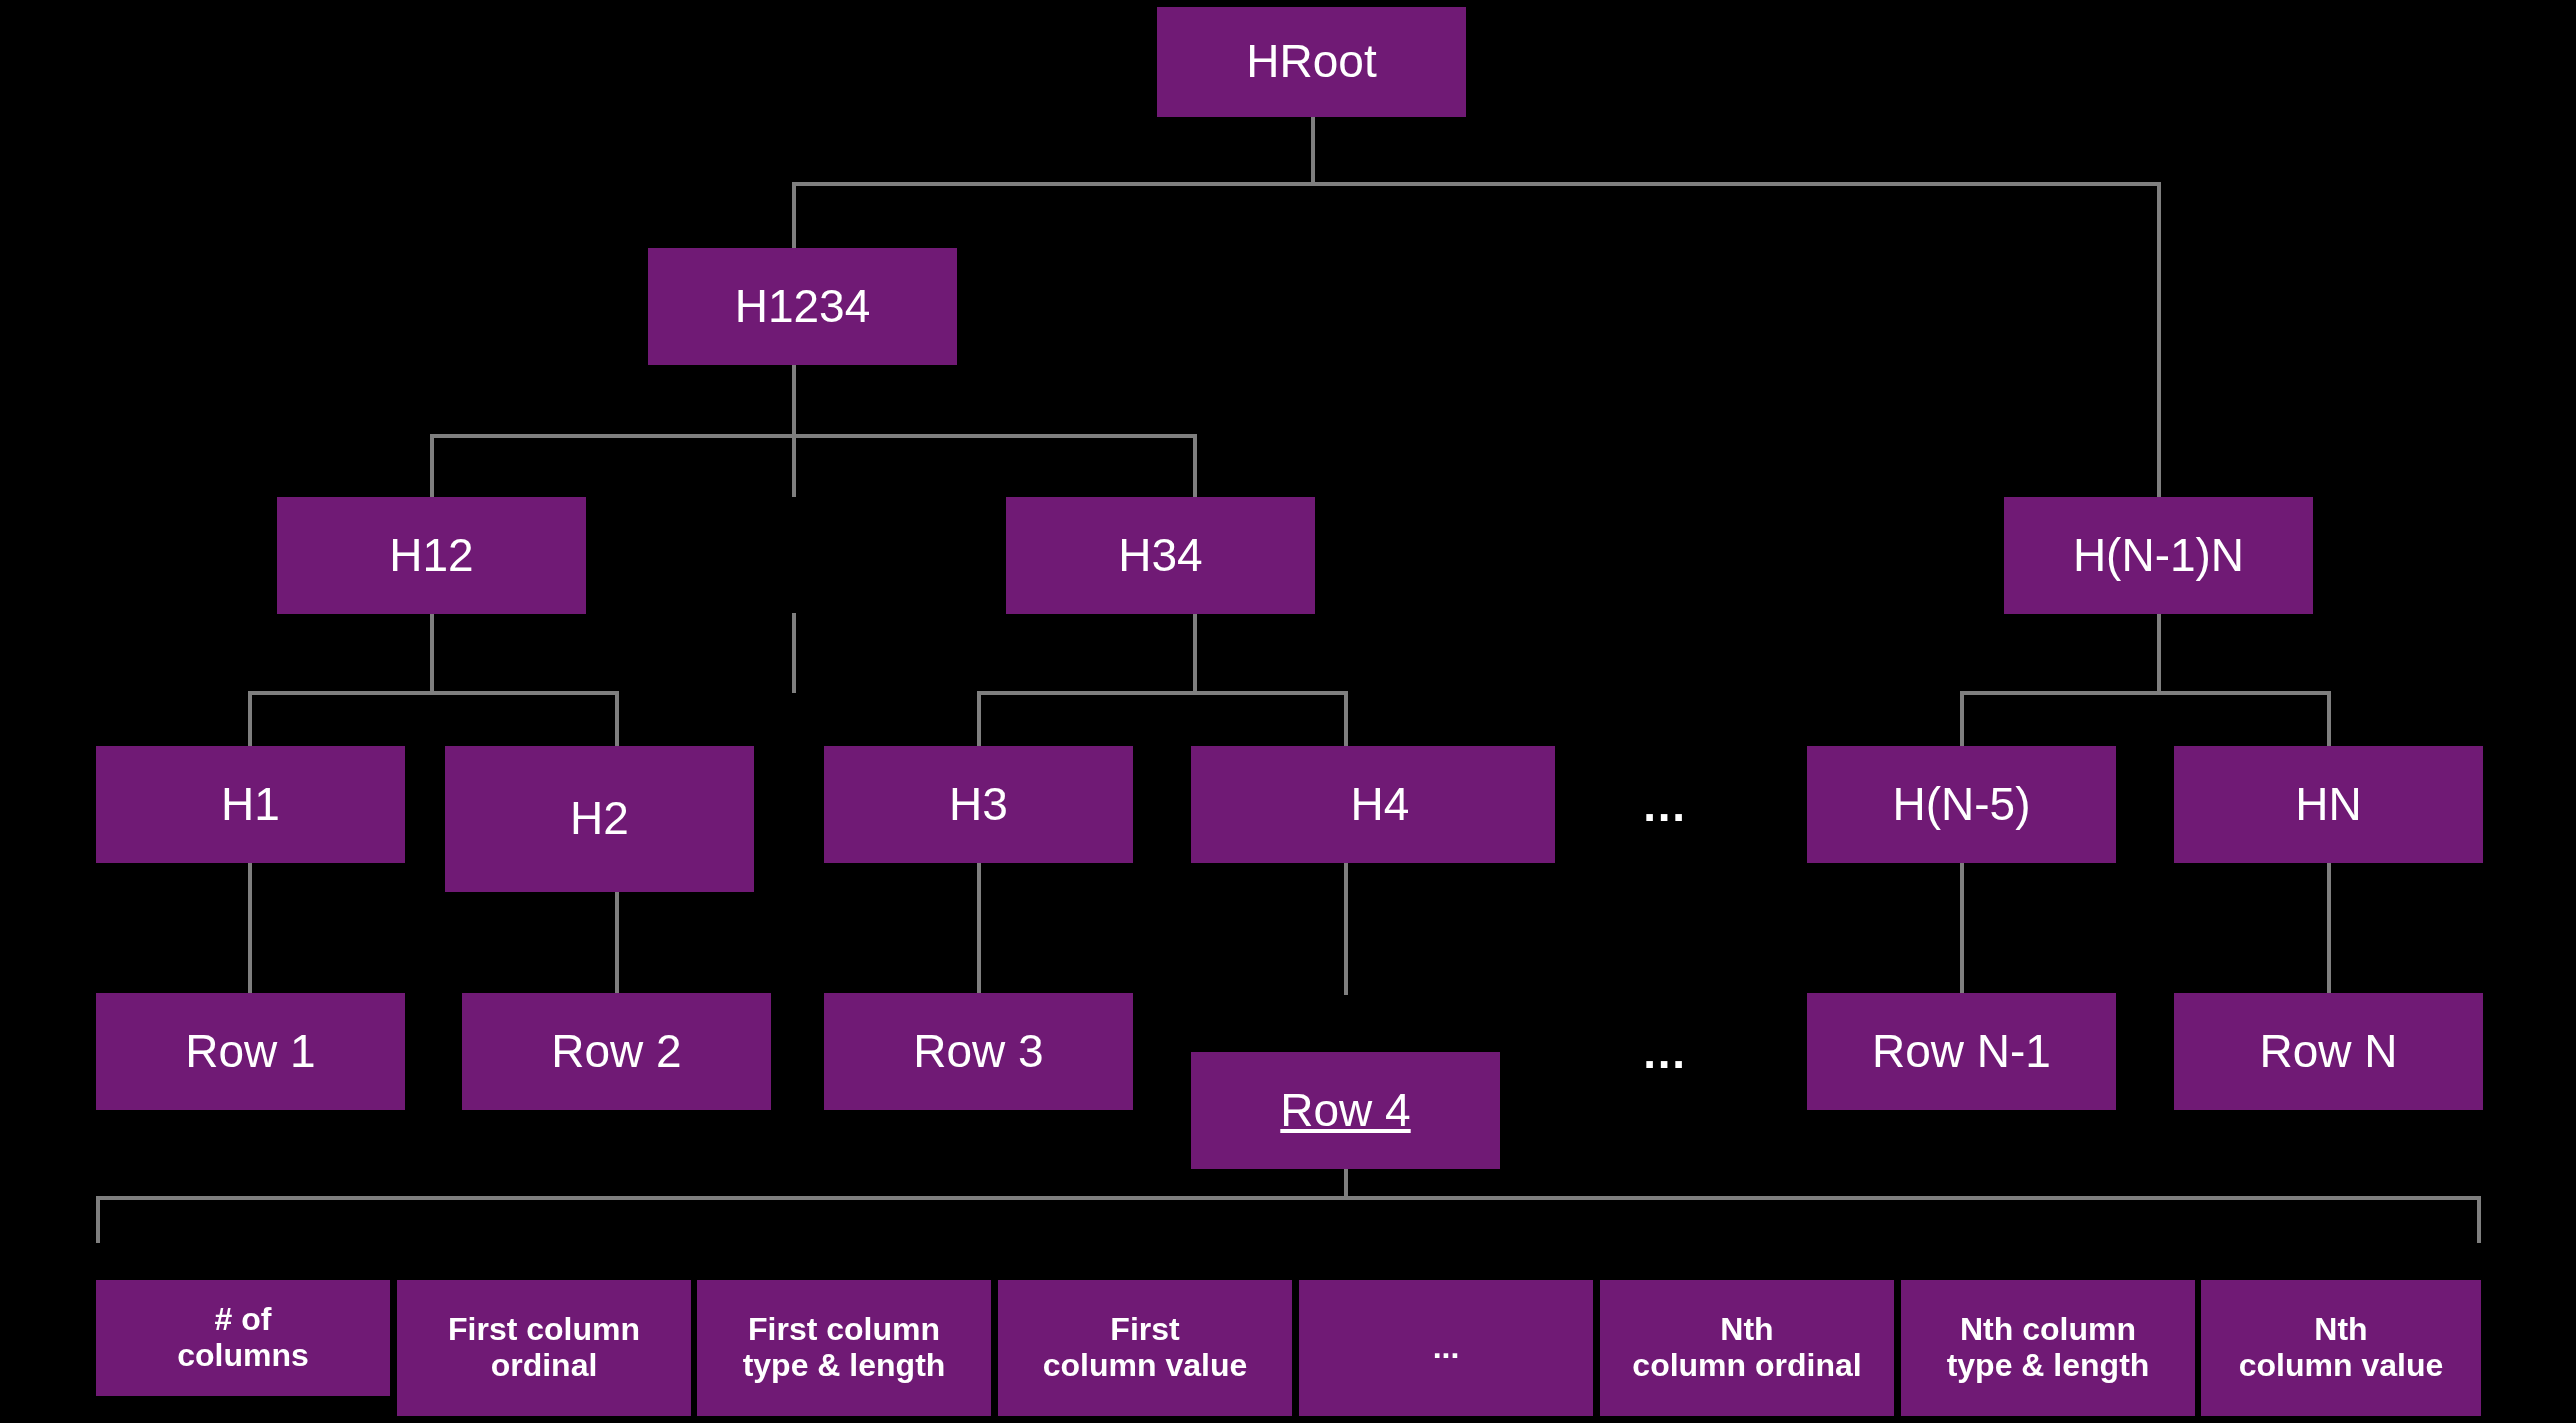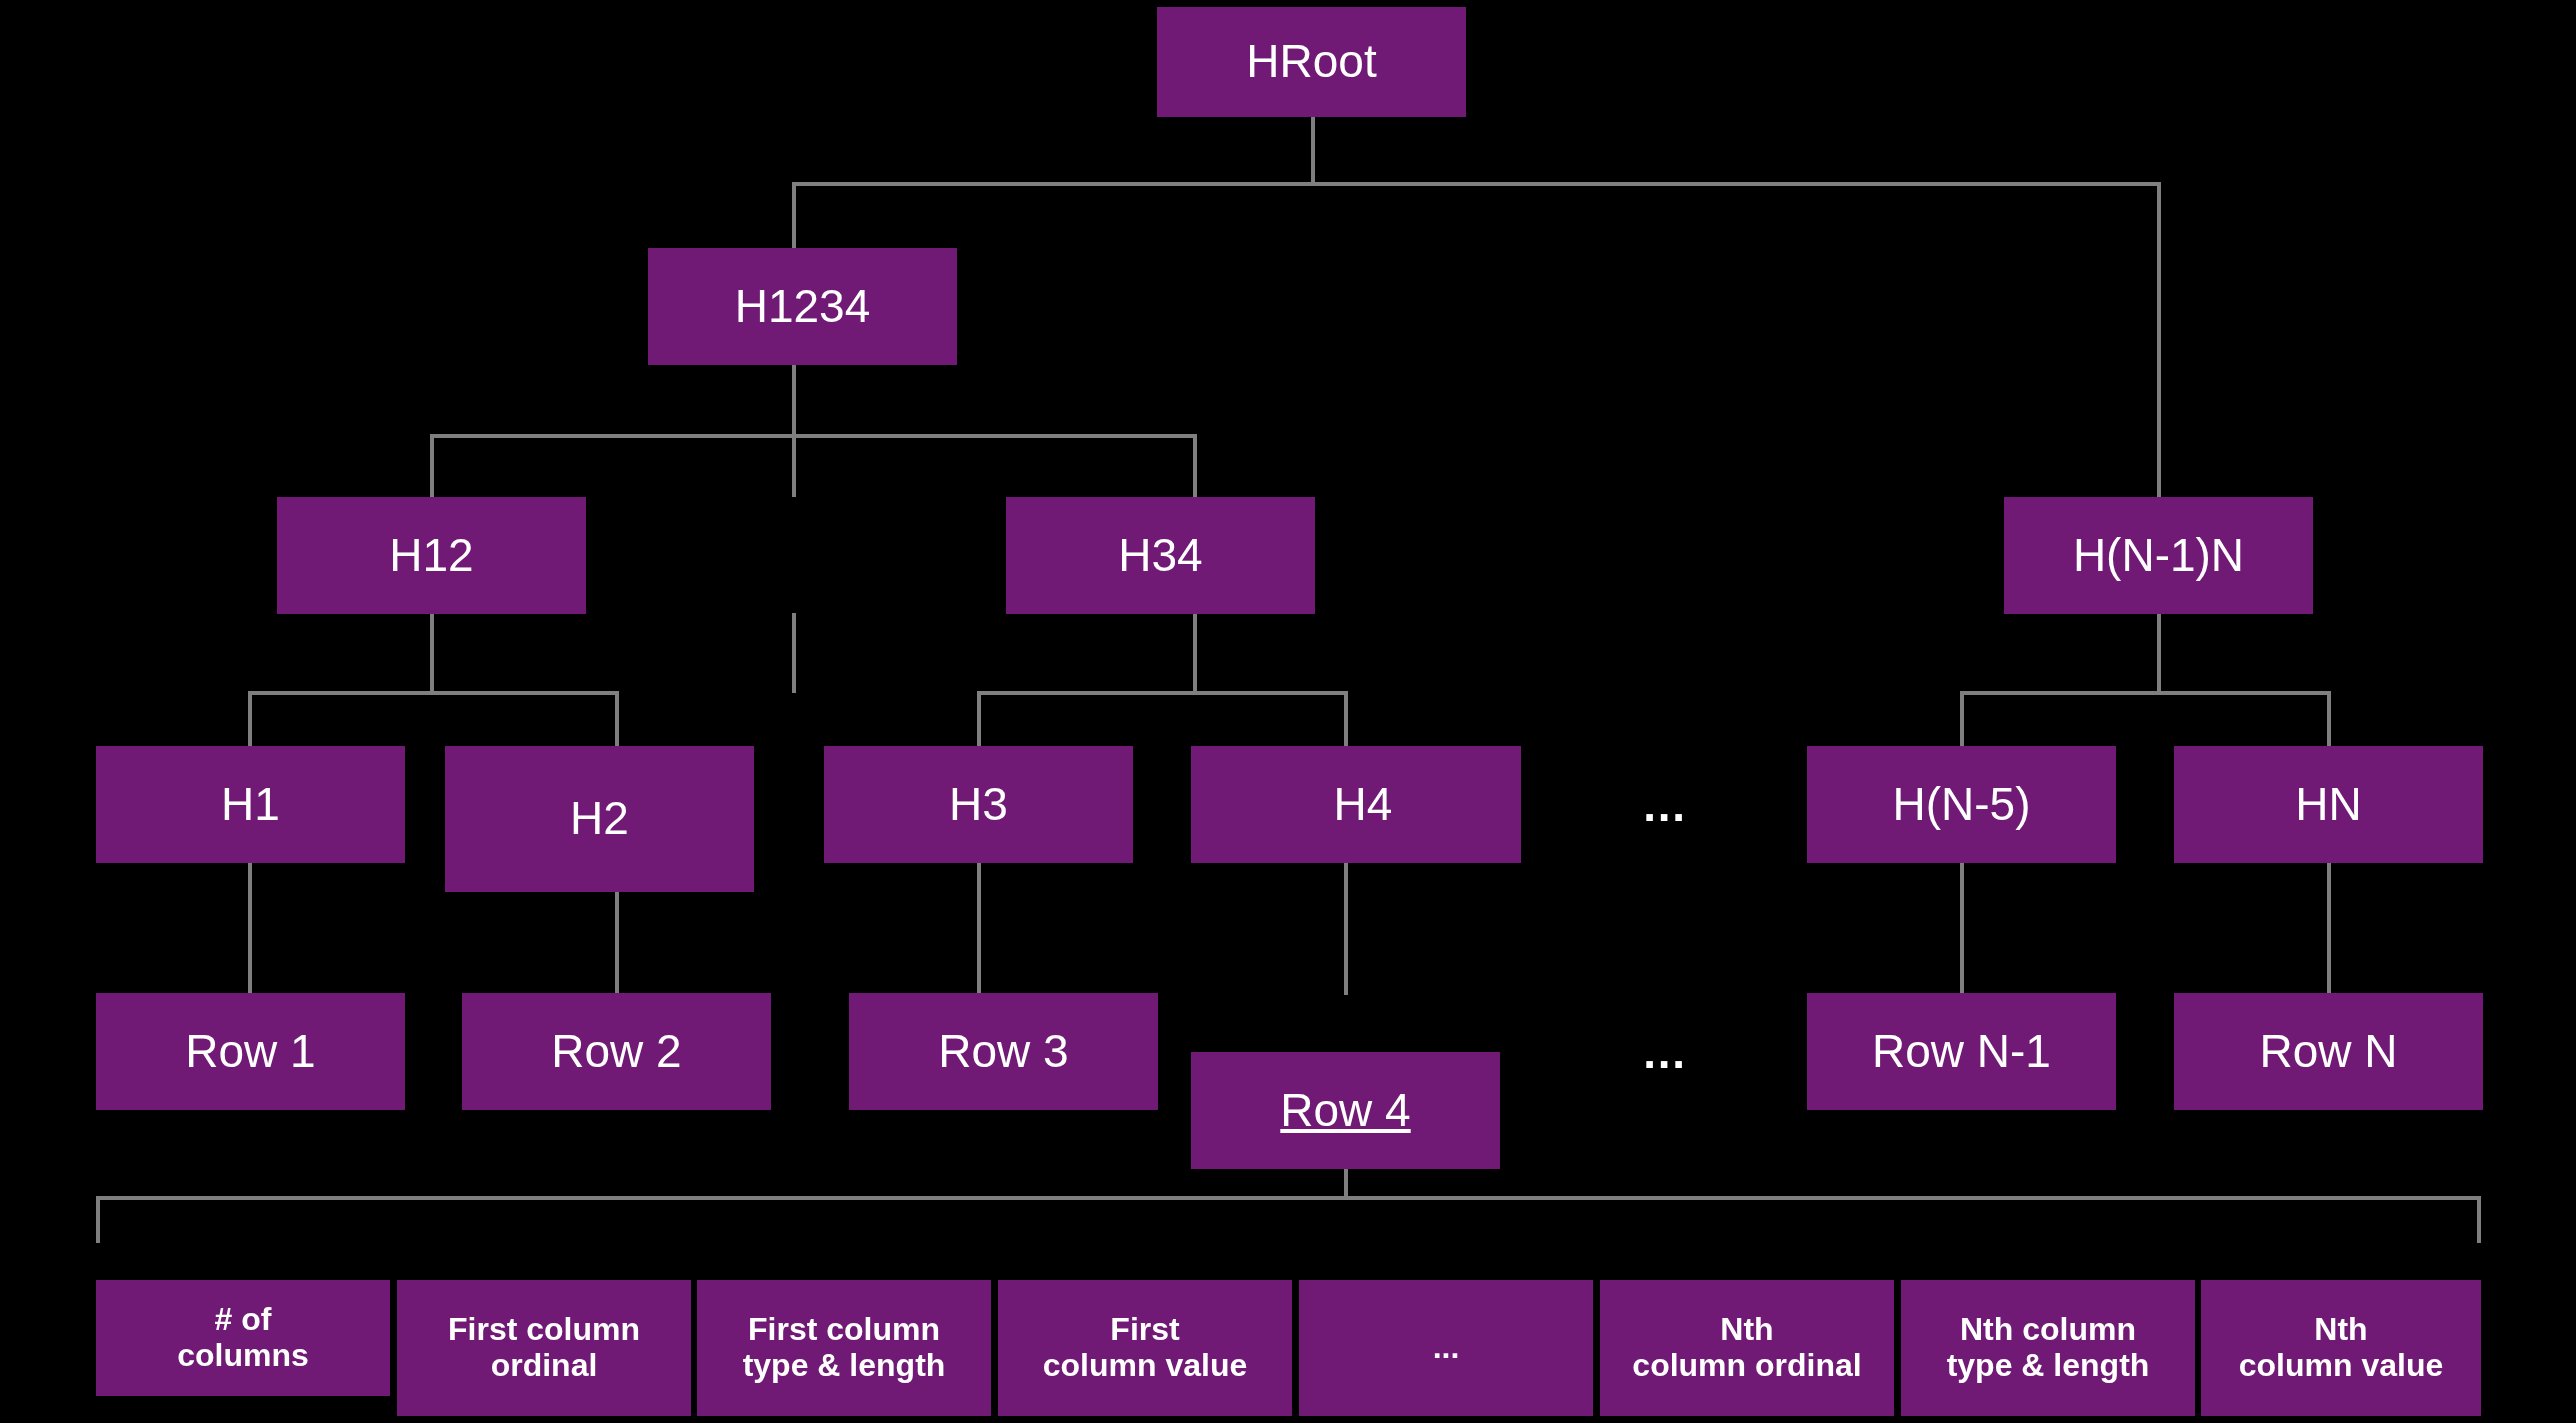--- a/index.html
+++ b/index.html
@@ -136,29 +136,29 @@
 
   <div class="node tree" style="left:648px; top:248px; width:309px; height:117px;">H1234</div>
 
   <div class="node tree" style="left:277px; top:497px; width:309px; height:117px;">H12</div>
   <div class="node tree" style="left:1006px; top:497px; width:309px; height:117px;">H34</div>
   <div class="node tree" style="left:2004px; top:497px; width:309px; height:117px;">H(N-1)N</div>
 
   <div class="node tree" style="left:96px; top:746px; width:309px; height:117px;">H1</div>
   <div class="node tree" style="left:445px; top:746px; width:309px; height:146px;">H2</div>
   <div class="node tree" style="left:824px; top:746px; width:309px; height:117px;">H3</div>
-  <div class="node tree" style="left:1191px; top:746px; width:330px; height:117px;padding-left:14px;">H4</div>
+  <div class="node tree" style="left:1191px; top:746px; width:364px; height:117px;padding-left:14px;">H4</div>
   <div class="node tree" style="left:1807px; top:746px; width:309px; height:117px;">H(N-5)</div>
   <div class="node tree" style="left:2174px; top:746px; width:309px; height:117px;">HN</div>
 
   <div class="ellipsis" style="left:1576px; top:746px; width:178px; height:117px;">...</div>
 
   <div class="node tree" style="left:96px; top:993px; width:309px; height:117px;">Row 1</div>
   <div class="node tree" style="left:462px; top:993px; width:309px; height:117px;">Row 2</div>
-  <div class="node tree" style="left:824px; top:993px; width:309px; height:117px;margin-left:25px;">Row 3</div>
+  <div class="node tree" style="left:824px; top:993px; width:309px; height:117px;">Row 3</div>
   <div class="node tree" style="left:1191px; top:1052px; width:309px; height:117px;text-decoration:underline;">Row 4</div>
   <div class="node tree" style="left:1807px; top:993px; width:309px; height:117px;">Row N-1</div>
   <div class="node tree" style="left:2174px; top:993px; width:309px; height:117px;">Row N</div>
 
   <div class="ellipsis" style="left:1576px; top:993px; width:178px; height:117px;">...</div>
 
   <div class="node leaf" style="left:96px; top:1280px; width:294px; height:116px;">
     <span class="txt"># of<br>columns</span>
   </div>
   <div class="node leaf" style="left:397px; top:1280px; width:294px; height:136px;">

